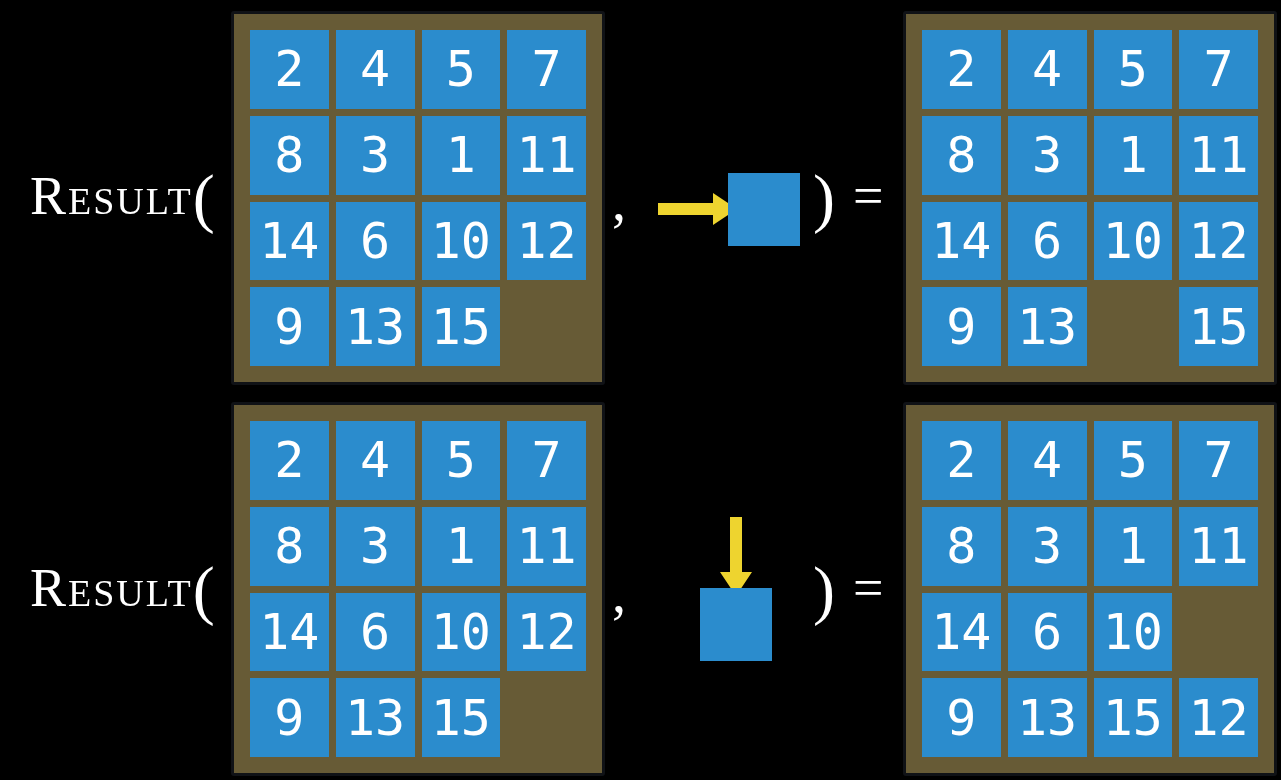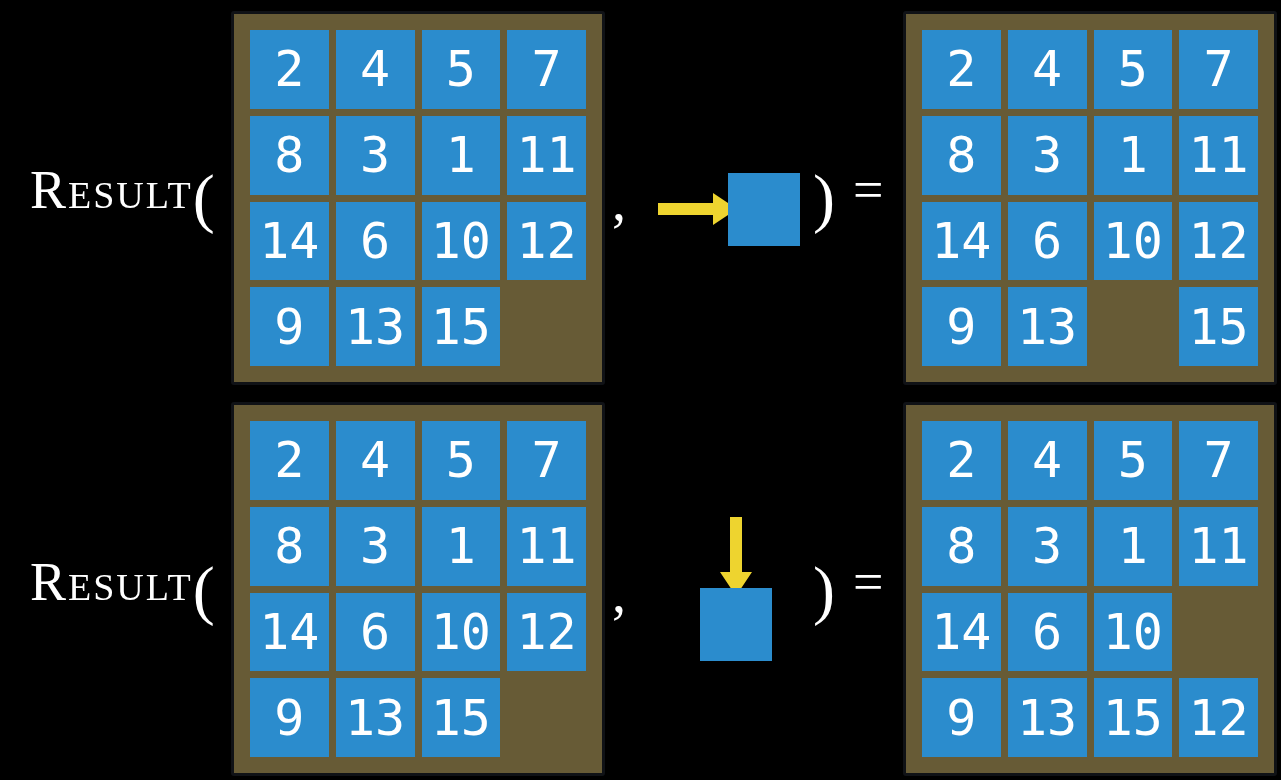--- a/index.html
+++ b/index.html
@@ -6,21 +6,21 @@
   #page {
     position: relative;
     width: 1281px; height: 780px;
     background: var(--background, #000);
     overflow: hidden;
     font-family: "Liberation Serif", serif;
   }
   .formula {
     position: absolute;
     display: flex;
-    align-items: flex-start;
+    align-items: center;
     color: var(--formula-text, #fff);
     font-size: 54px;
     line-height: 1;
     white-space: nowrap;
   }
   .fn { font-variant: small-caps; letter-spacing: 2px; }
   .paren { font-size: 66px; font-weight: 400; transform: translateY(2px); }
   .closeeq .eq { margin-left: 18px; font-size: 54px; }
   .comma { font-size: 56px; }
   .board {

